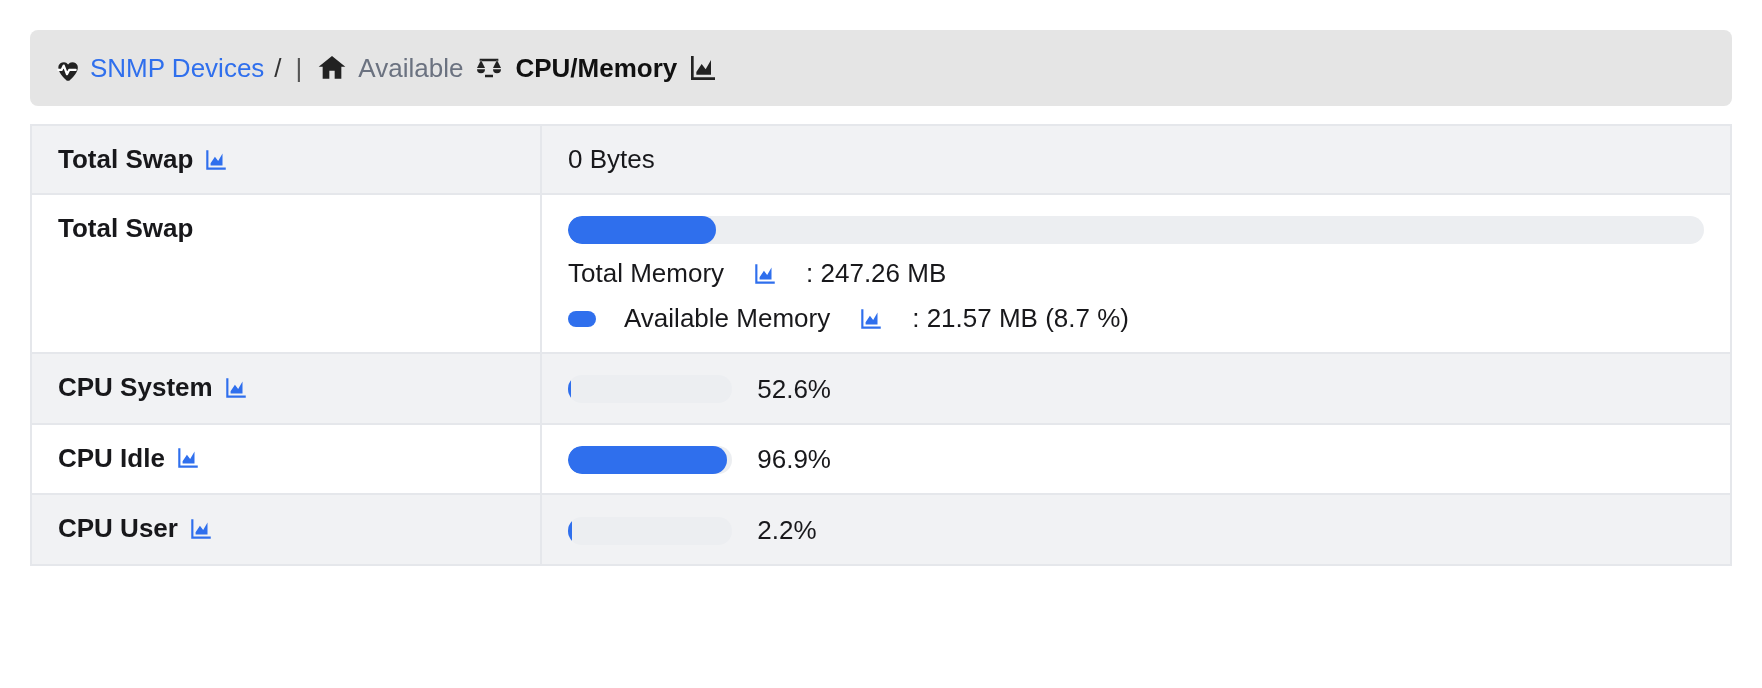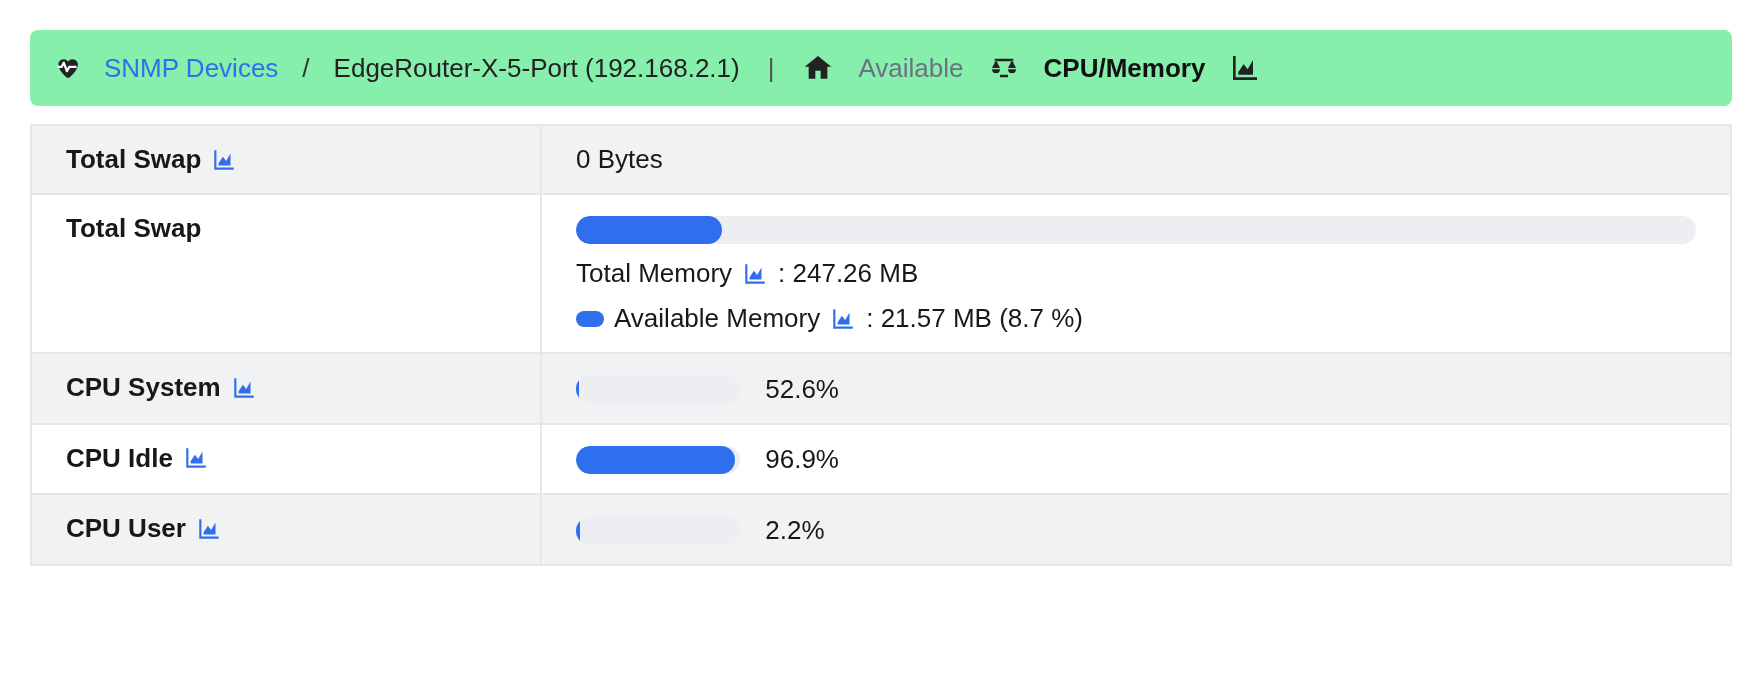--- a/index.html
+++ b/index.html
@@ -9,26 +9,26 @@
   }
   body {
     font-family: -apple-system, BlinkMacSystemFont, "Segoe UI", Helvetica, Arial, sans-serif;
     font-size: 26px;
     color: #18181b;
     background: #fff;
     padding: 30px 30px 0 30px;
     width: 1762px;
   }
   .breadcrumb-bar {
-    background: #86efac;
+    background: #e5e5e5;
     border-radius: 8px;
     padding: 22px 24px;
     display: flex;
-    align-items: center;
-    gap: 24px;
+    align-items: flex-end;
+    gap: 10px;
     flex-wrap: wrap;
     margin-bottom: 18px;
   }
   .breadcrumb-link {
     color: #2f6fed;
     text-decoration: none;
   }
   .breadcrumb-sep {
     color: #333;
   }
@@ -58,21 +58,21 @@
   .icon-blue svg { fill: #2f6fed; }
   .icon-small { width: 26px; height: 26px; }
 
   table.metrics {
     width: 100%;
     border-collapse: collapse;
     border: 2px solid #e5e7eb;
   }
   table.metrics td {
     border: 2px solid #e5e7eb;
-    padding: 18px 34px;
+    padding: 18px 26px;
     vertical-align: top;
   }
   table.metrics tr:nth-child(odd) td {
     background: #f1f2f4;
   }
   table.metrics tr:nth-child(even) td {
     background: #fff;
   }
   td.label-col {
     width: 510px;
@@ -101,21 +101,21 @@
   .progress-small { width: 164px; height: 28px; }
   .progress-large { width: 100%; height: 28px; }
   .pct-label {
     display: inline-block;
     vertical-align: middle;
     margin-left: 18px;
   }
   .mem-block .line {
     display: flex;
     align-items: center;
-    gap: 10px;
+    gap: 28px;
     margin-top: 14px;
     flex-wrap: wrap;
     text-align: center;
   }
   .pill {
     display: inline-block;
     width: 28px;
     height: 16px;
     border-radius: 8px;
     background: #2f6fed;
@@ -143,21 +143,20 @@
 </svg>
 
 <div class="breadcrumb-bar">
   <span class="icon icon-small icon-dark">
     <svg>
         <use href="#sym-heartbeat"></use>
       </svg>
   </span>
   <a href="#" class="breadcrumb-link">SNMP Devices</a>
   <span class="breadcrumb-sep">/</span>
-  <span class="breadcrumb-current">EdgeRouter-X-5-Port (192.168.2.1)</span>
   <span class="vbar">|</span>
   <span class="icon icon-dark">
     <svg>
         <use href="#sym-home"></use>
       </svg>
   </span>
   <span class="nav-text">Available</span>
   <span class="icon icon-dark">
     <svg>
         <use href="#sym-scale"></use>

